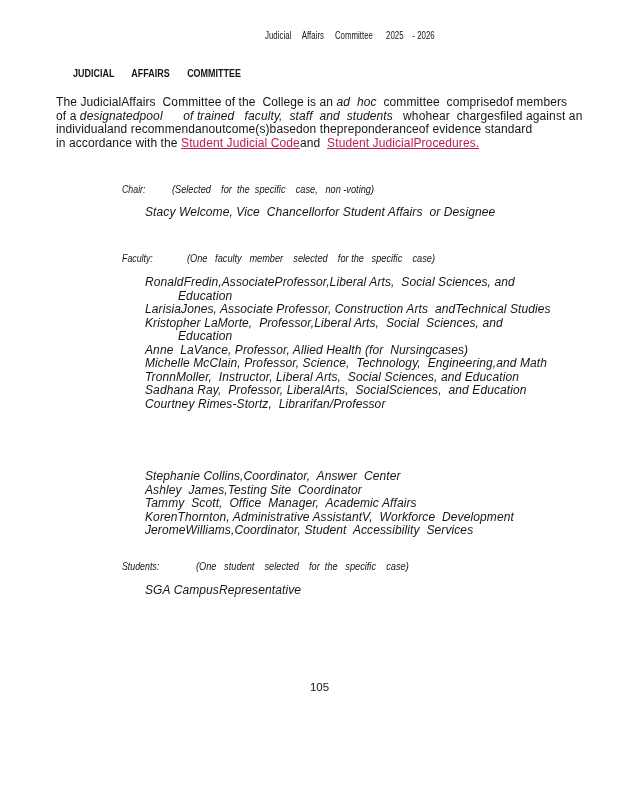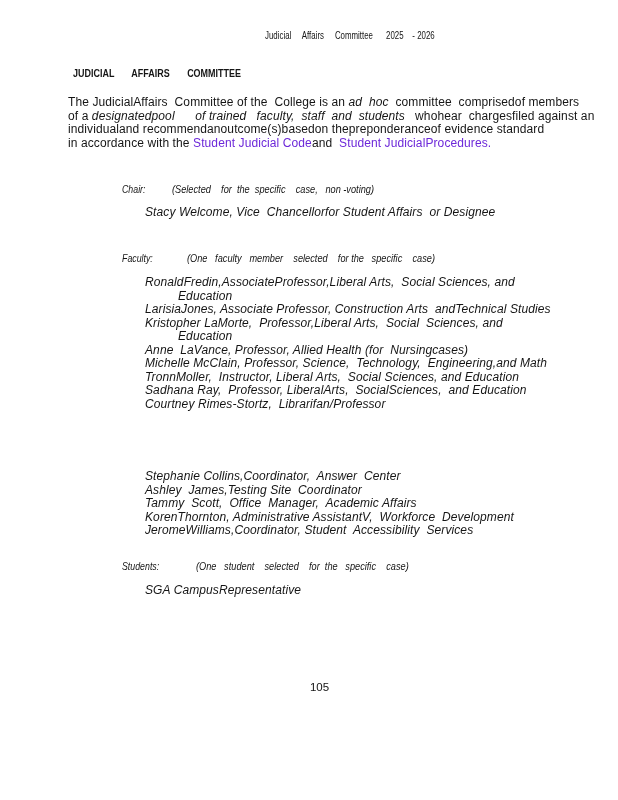--- a/index.html
+++ b/index.html
@@ -7,25 +7,25 @@
     position:relative; width:618px; height:800px; background:#ffffff;
     font-family:"Liberation Sans", sans-serif; color:#151515; overflow:hidden;padding-left:21px;
   }
   
   .cond   { position:absolute; display:inline-block; transform:scaleX(0.75); transform-origin:0 0; white-space:pre; }
   .cond-i { position:absolute; display:inline-block; transform:scaleX(0.80); transform-origin:0 0; white-space:pre; font-style:italic; }
 
   .hdr   { left:265px; top:29px;  font-size:10.5px; }
   .title { left:73px;  top:67px;  font-size:11.5px; font-weight:bold; transform:scaleX(0.78); }
 
-  .para  { position:absolute; left:68px; top:96px; width:515px;
+  .para  { position:absolute; left:56px; top:96px; width:515px;
            font-size:12px; line-height:13.6px; letter-spacing:0.1px; }
   .pline { white-space:pre; }
   .it    { font-style:italic; }
-  .link  { color:#6d28d9; cursor:pointer; }
+  .link  { color:#be185d; text-decoration:underline; cursor:pointer; }
 
   .secrow { position:absolute; left:0; width:100%; height:15px;margin-left:29px; }
   .slabel { left:93px; font-size:11px; }
   .snote  { font-size:11.5px; }
 
   .mlist  { position:absolute; left:145px; font-size:12px; line-height:13.5px; letter-spacing:0.1px; }
   .mline  { white-space:pre;font-style:italic; }
   .mline.wrap { padding-left:33px; }
 
   .pagenum { position:absolute; top:681px; left:0; width:100%; text-align:center; font-size:11.5px; }

